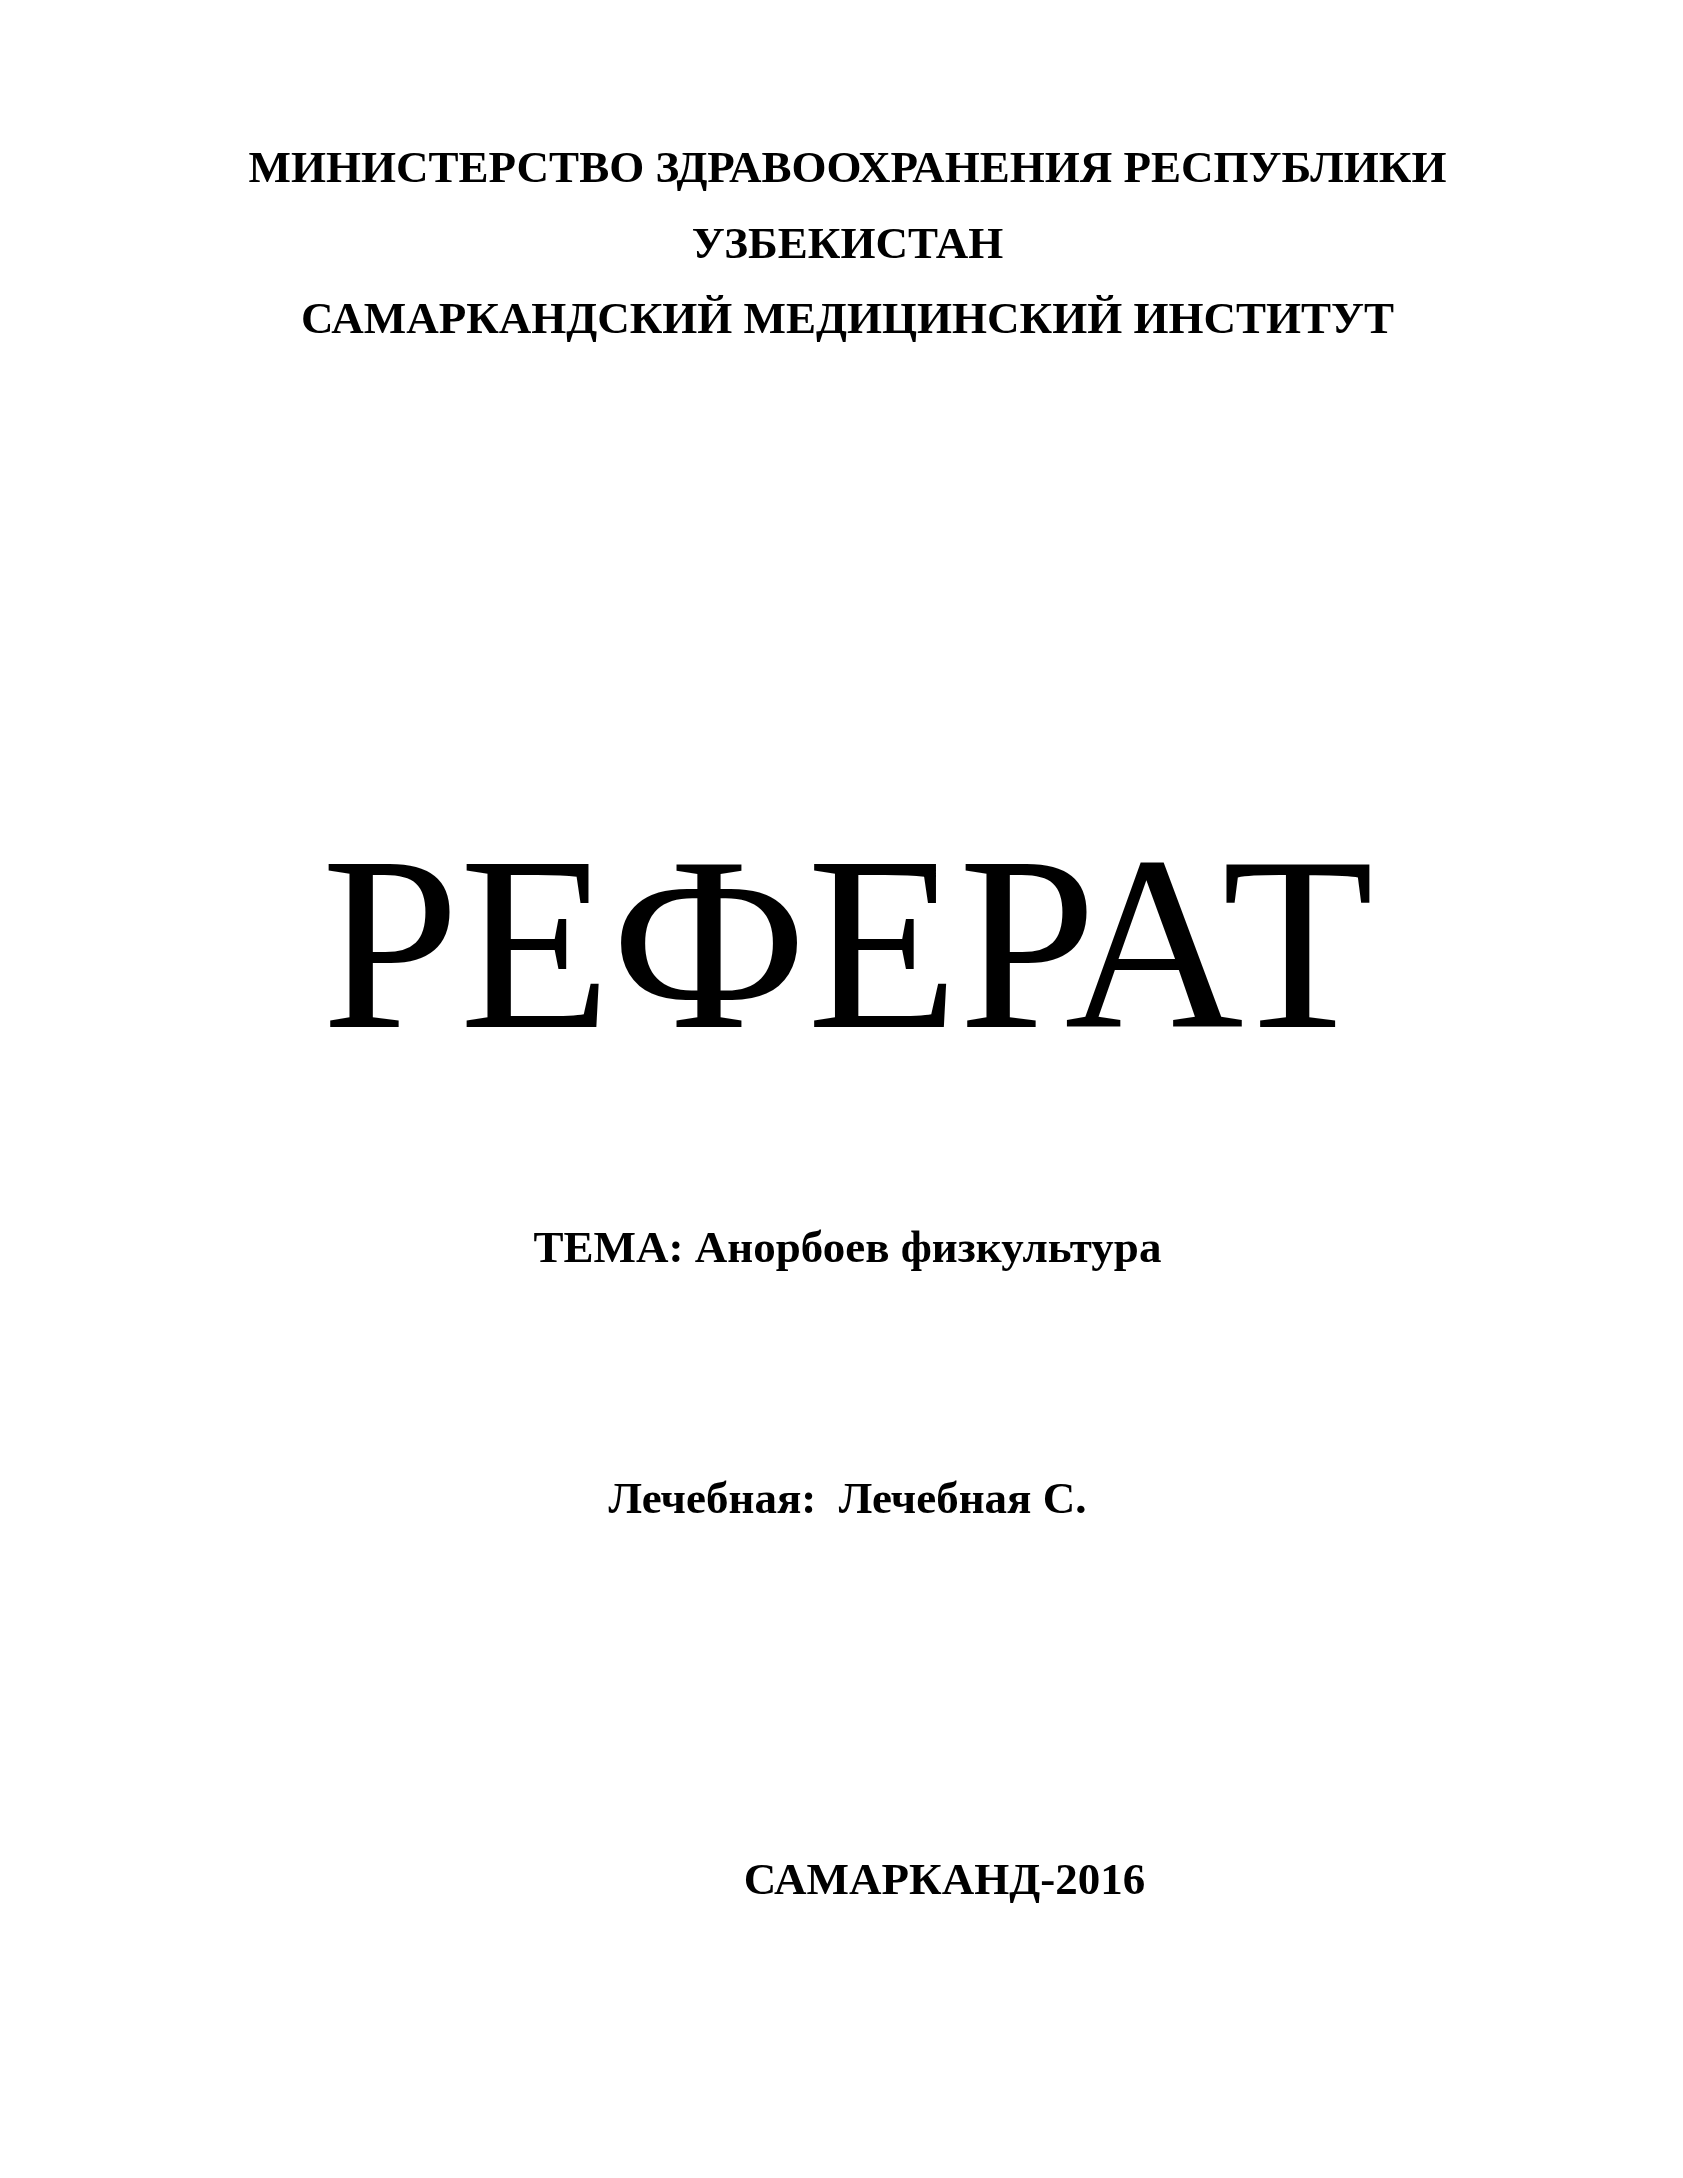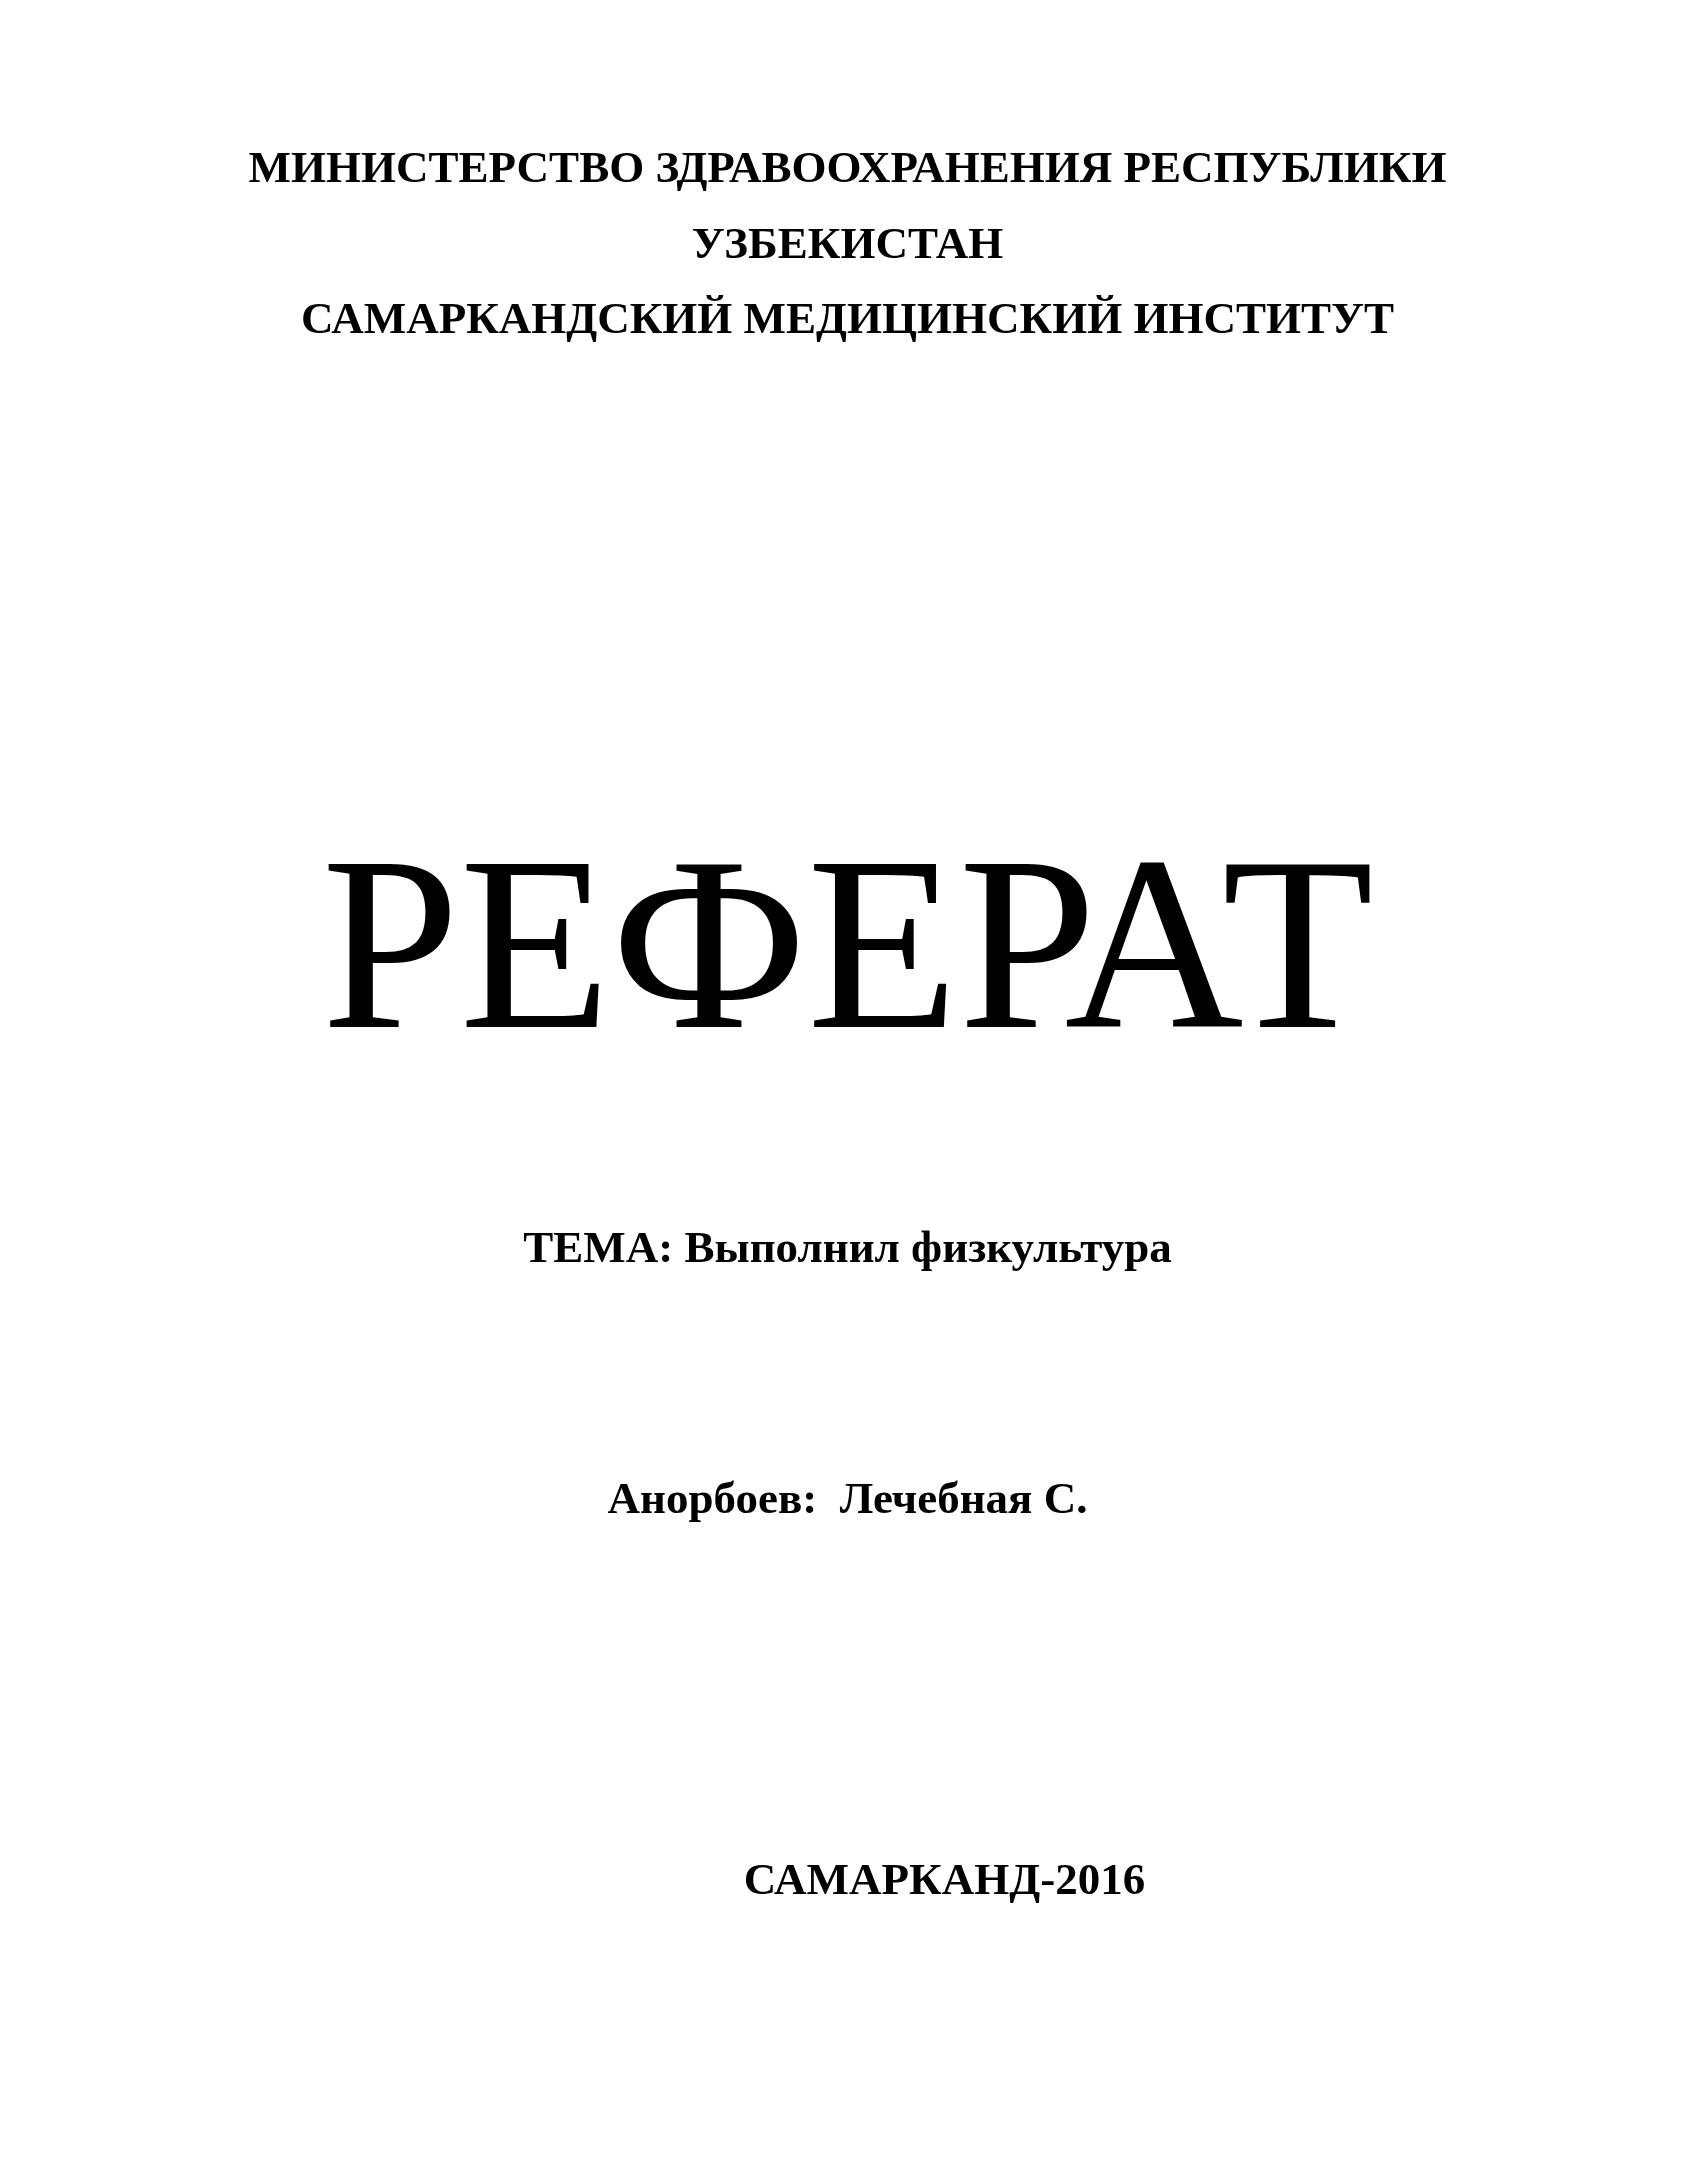--- a/index.html
+++ b/index.html
@@ -42,18 +42,18 @@
   </style>
 </head>
 <body>
 
 <div class="line hdr" id="hdr1">МИНИСТЕРСТВО ЗДРАВООХРАНЕНИЯ РЕСПУБЛИКИ</div>
 <div class="line hdr" id="hdr2">УЗБЕКИСТАН</div>
 <div class="line hdr" id="hdr3">САМАРКАНДСКИЙ МЕДИЦИНСКИЙ ИНСТИТУТ</div>
 
 <div class="line" id="title">РЕФЕРАТ</div>
 
-<div class="line" id="topic"><span>ТЕМА:</span> <span>Выполнил физкультура</span></div>
+<div class="line" id="topic"><span>ТЕМА:</span> <span>Анорбоев физкультура</span></div>
 
-<div class="line" id="author"><span>Анорбоев:</span>  <span>Лечебная С.</span></div>
+<div class="line" id="author"><span>Лечебная:</span>  <span>Лечебная С.</span></div>
 
 <div class="line" id="city">САМАРКАНД-2016</div>
 
 
 </body></html>

